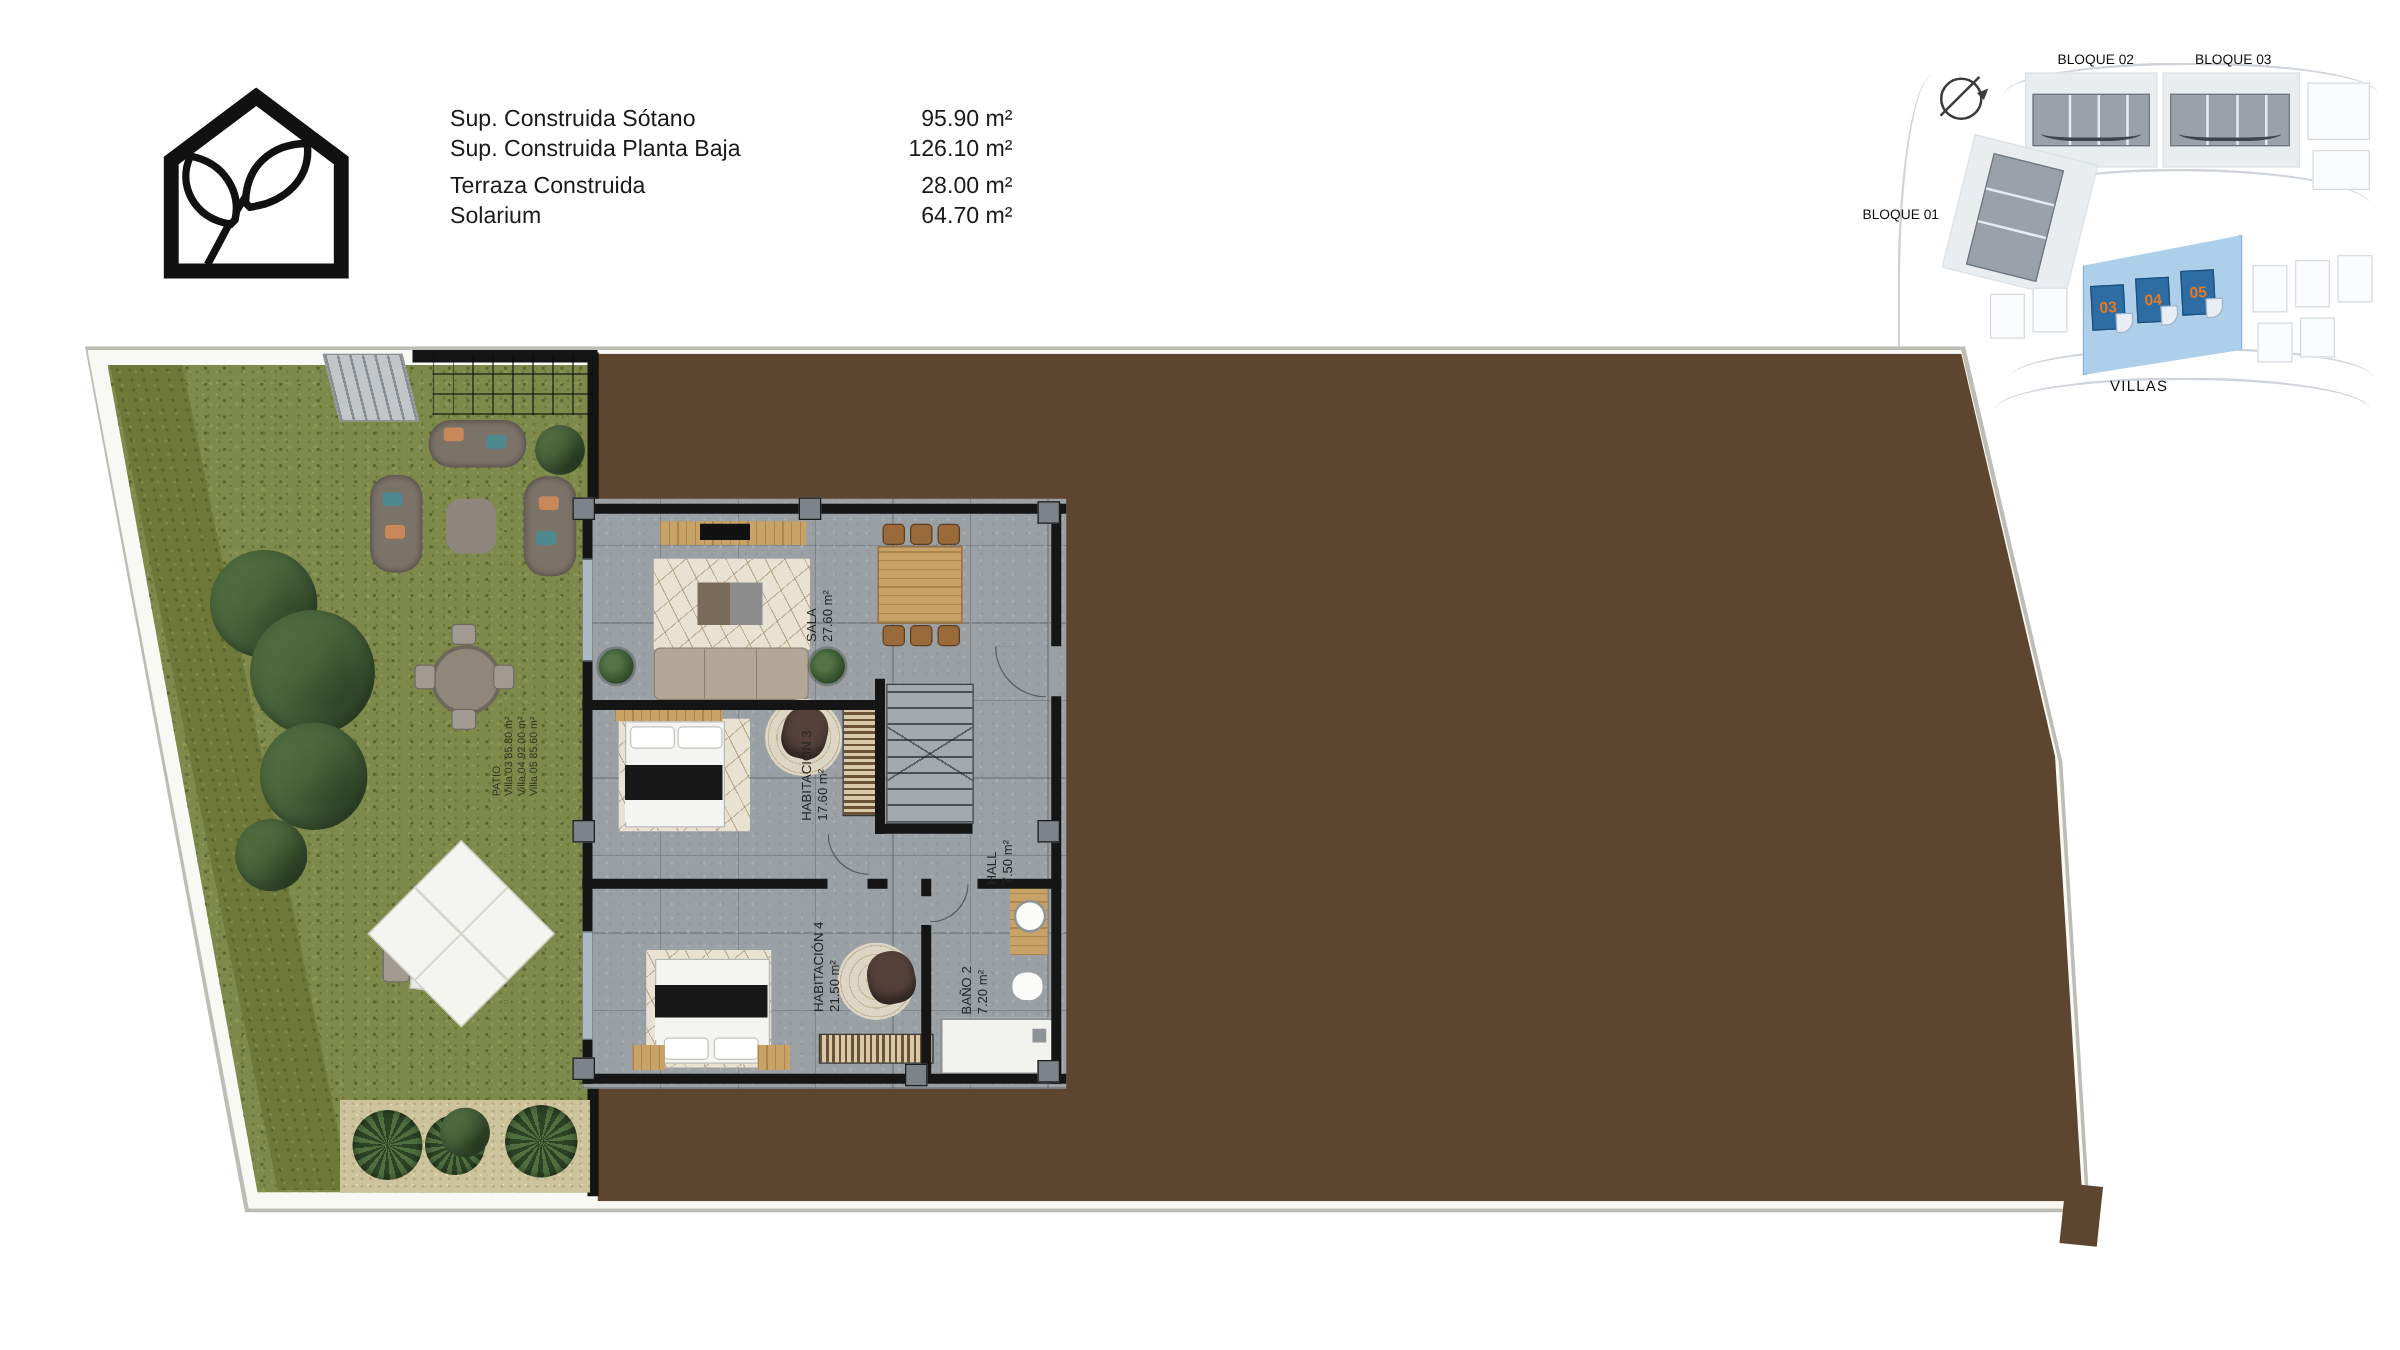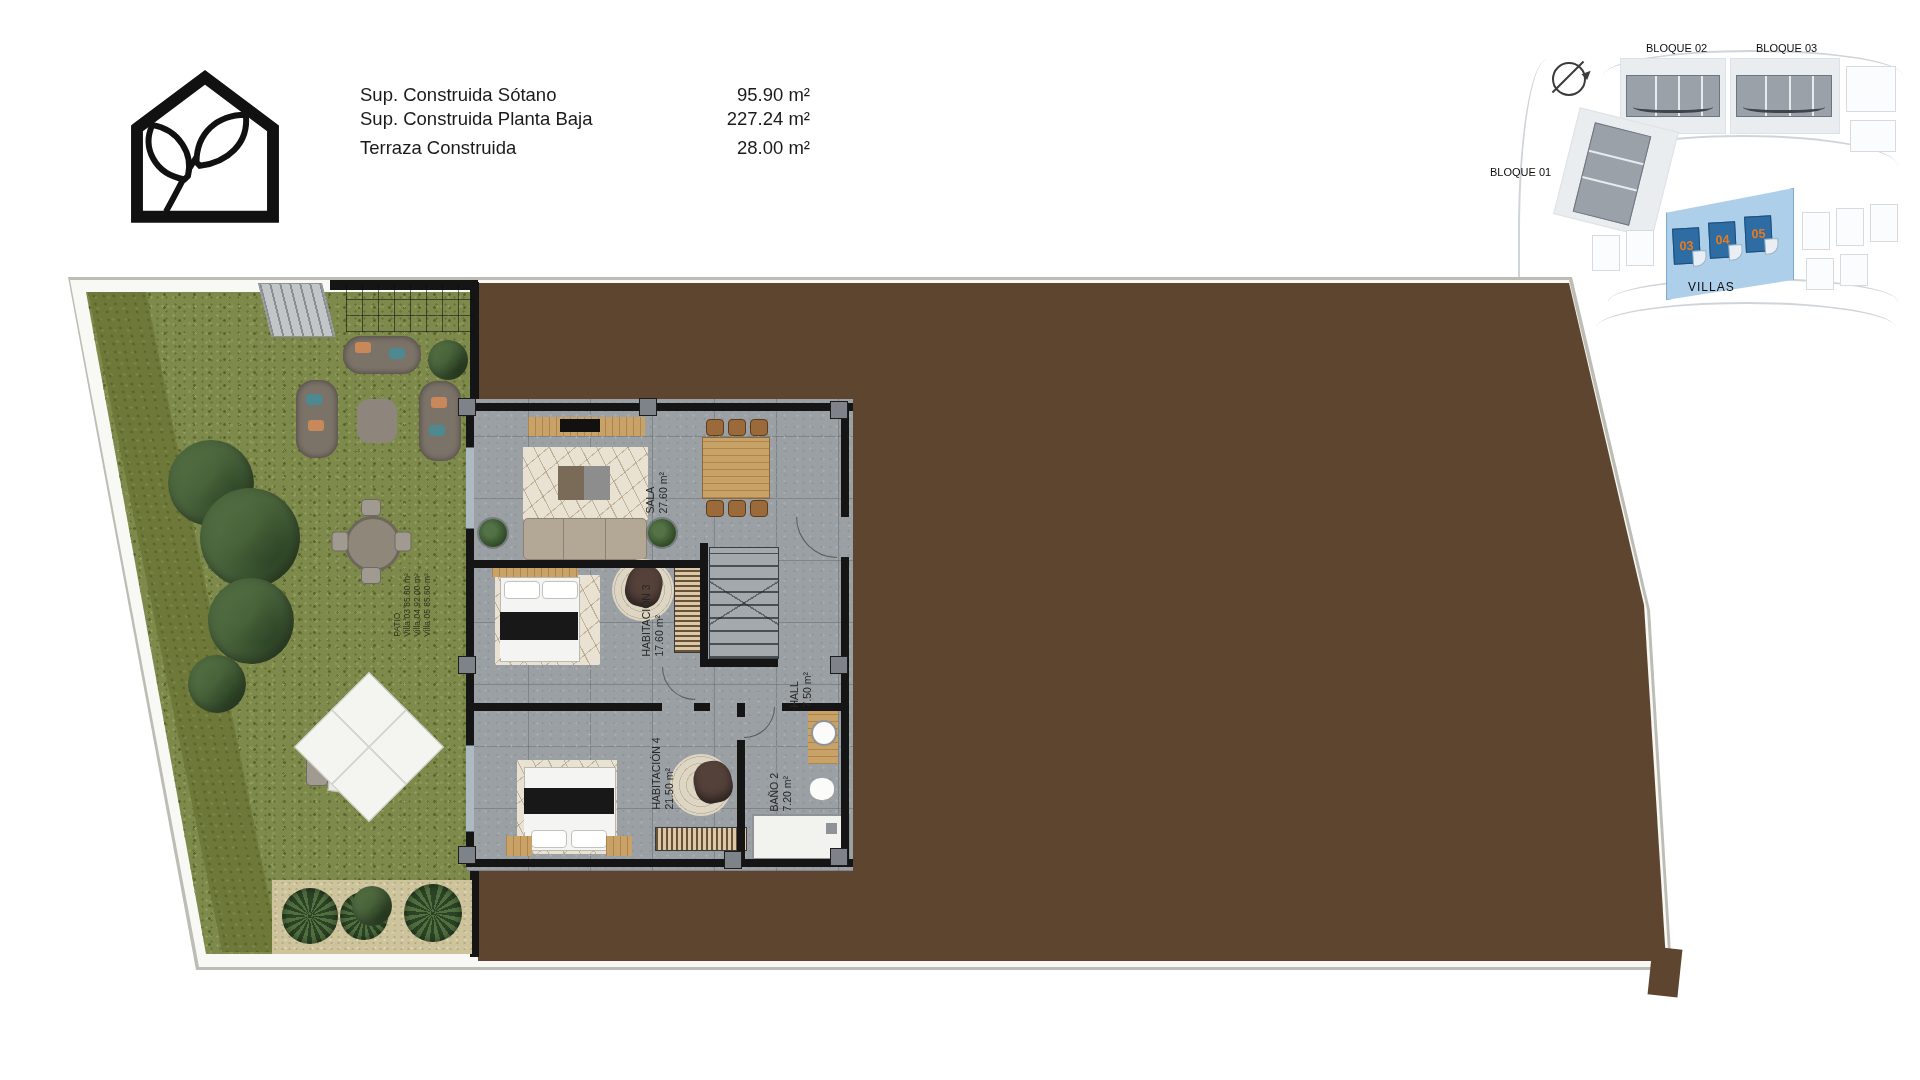--- a/index.html
+++ b/index.html
@@ -163,25 +163,29 @@
     </svg>
   </div>
 
   <div class="area-table">
     <div class="area-row">
       <span class="area-label">Sup. Construida Sótano</span>
       <span class="area-value">95.90 m²</span>
     </div>
     <div class="area-row">
       <span class="area-label">Sup. Construida Planta Baja</span>
-      <span class="area-value">227.24 m²</span>
+      <span class="area-value">126.10 m²</span>
     </div>
     <div class="area-row gap">
       <span class="area-label">Terraza Construida</span>
       <span class="area-value">28.00 m²</span>
+    </div>
+    <div class="area-row">
+      <span class="area-label">Solarium</span>
+      <span class="area-value">64.70 m²</span>
     </div>
   </div>
 
   <div class="sitemap">
     <div class="compass">
       <div class="ring"></div>
       <div class="needle"></div>
       <div class="tip"></div>
     </div>
 
@@ -235,21 +239,21 @@
 
     <div class="nhouse" style="left:314px;top:192px;width:26px;height:36px;"></div>
     <div class="nhouse" style="left:348px;top:188px;width:26px;height:36px;"></div>
     <div class="nhouse" style="left:382px;top:184px;width:26px;height:36px;"></div>
     <div class="nhouse" style="left:318px;top:238px;width:26px;height:30px;"></div>
     <div class="nhouse" style="left:352px;top:234px;width:26px;height:30px;"></div>
 
     <div class="sm-label" style="left:158px;top:22px;">BLOQUE 02</div>
     <div class="sm-label" style="left:268px;top:22px;">BLOQUE 03</div>
     <div class="sm-label" style="left:2px;top:146px;">BLOQUE 01</div>
-    <div class="sm-label" style="left:200px;top:260px;font-size:12px;letter-spacing:1px;">VILLAS</div>
+    <div class="sm-label" style="left:200px;top:282px;font-size:12px;letter-spacing:1px;">VILLAS</div>
   </div>
 
   <div class="layer plot-outline"></div>
   <div class="layer plot-path"></div>
   <div class="layer grass-fill garden"></div>
   <div class="layer gravel-fill gravel"></div>
   <div class="abs gravel-fill" style="left:1650px;top:948px;width:30px;height:48px;transform:rotate(6deg);"></div>
 
   <div class="wallbar" style="left:330px;top:280px;width:148px;height:10px;"></div>
   <div class="wallbar" style="left:470px;top:282px;width:9px;height:125px;"></div>

